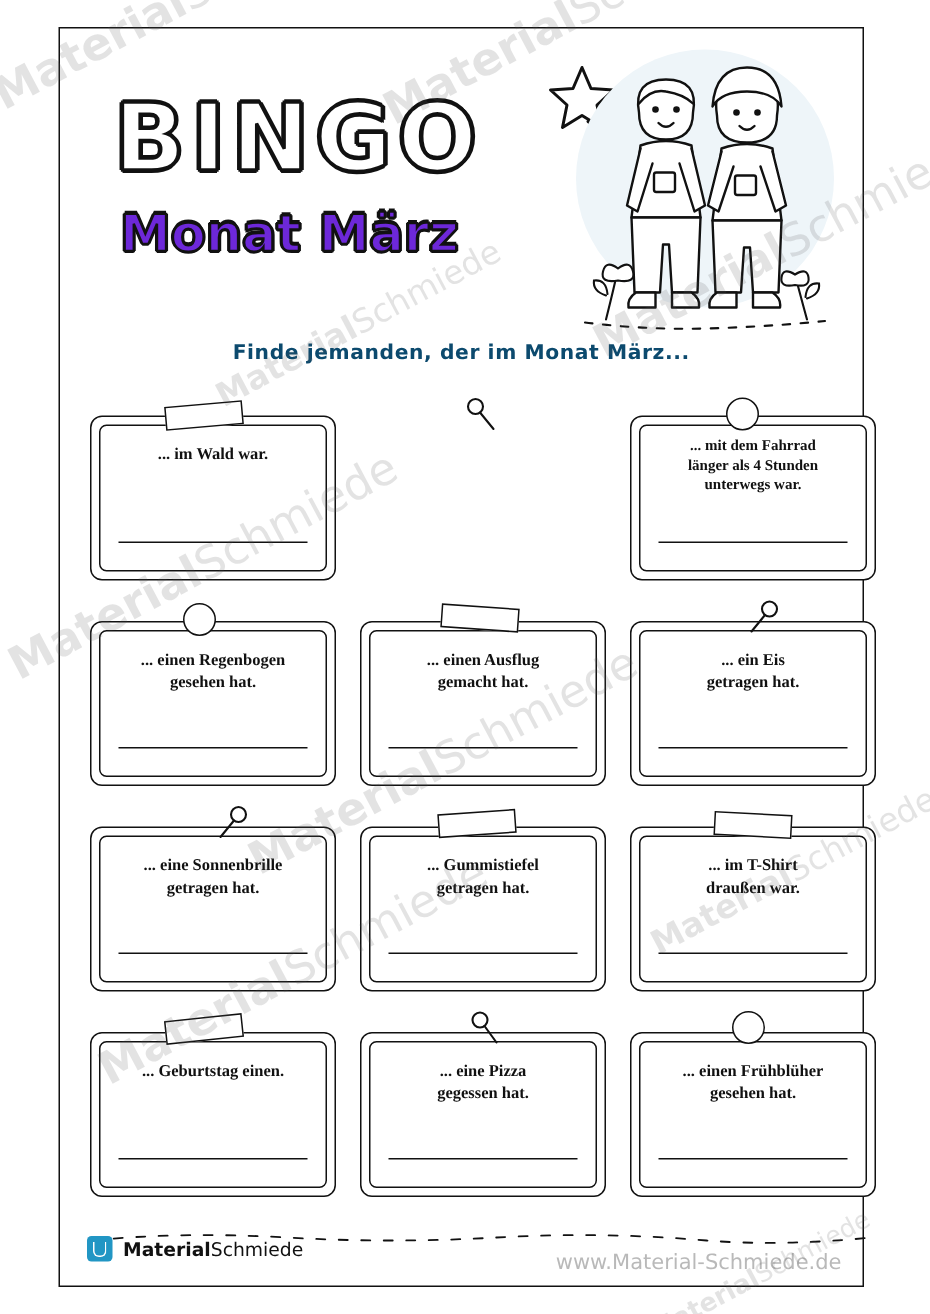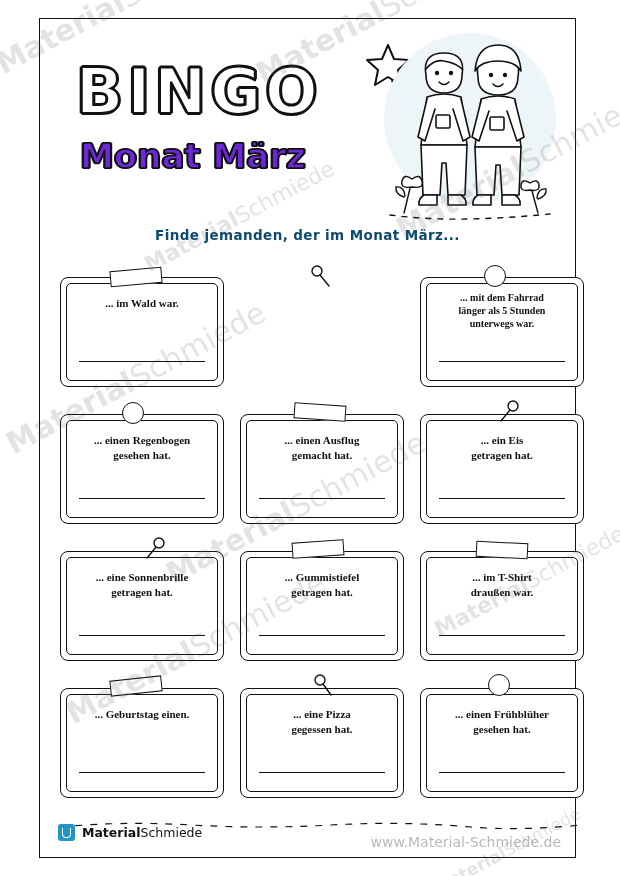--- a/index.html
+++ b/index.html
@@ -329,21 +329,21 @@
         <svg class="pin pin-needle" style="left:78px; top:2px;" viewBox="0 0 22 22">
           <circle cx="7" cy="6" r="5" fill="#fff" stroke="#111" stroke-width="1.4"></circle>
           <path d="M10 10 L19 21" stroke="#111" stroke-width="1.4" stroke-linecap="round"></path>
         </svg>
       </div>
 
       <div class="cell">
         <div class="pin pin-circle" style="left:72px; top:2px;"></div>
         <div class="card">
           <div class="card-text small">... mit dem Fahrrad
-länger als 5 Stunden
+länger als 4 Stunden
 unterwegs war.</div>
           <div class="writeline"></div>
         </div>
       </div>
 
       <div class="cell">
         <div class="pin pin-circle" style="left:70px; top:2px;"></div>
         <div class="card">
           <div class="card-text">... einen Regenbogen
 gesehen hat.</div>

